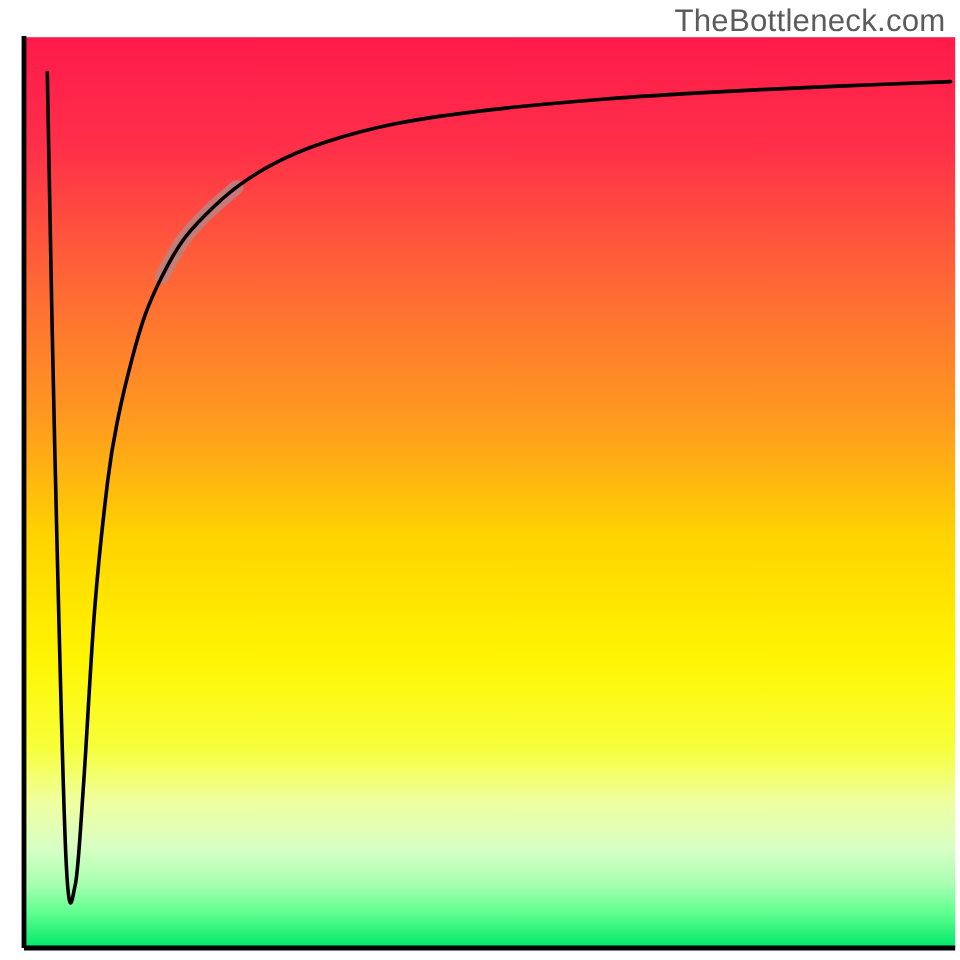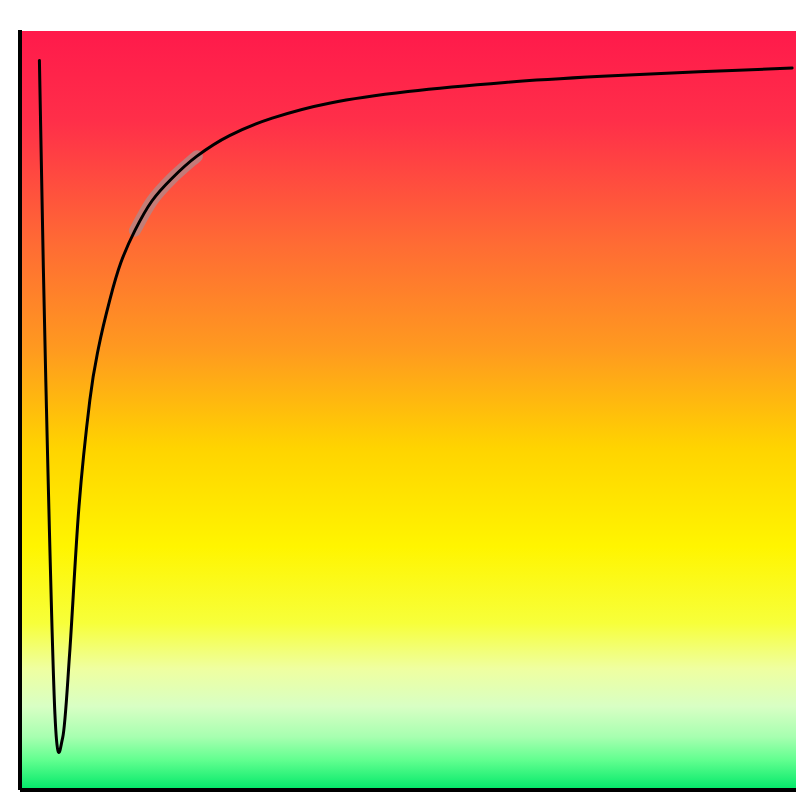--- a/index.html
+++ b/index.html
@@ -47,20 +47,21 @@
   }
   .axis {
     stroke: #000000;
     stroke-width: 4;
   }
 </style>
 </head>
 <body>
 <div class="wrap">
 
+  <div class="watermark">TheBottleneck.com</div>
 
   <svg class="chart" width="800" height="800" viewBox="0 0 800 800">
     <defs>
       <linearGradient id="bgGrad" x1="0" y1="0" x2="0" y2="1">
         <stop offset="0%" stop-color="#ff1a4b"></stop>
         <stop offset="12%" stop-color="#ff2f49"></stop>
         <stop offset="28%" stop-color="#ff6b34"></stop>
         <stop offset="42%" stop-color="#ff9a1f"></stop>
         <stop offset="55%" stop-color="#ffd400"></stop>
         <stop offset="68%" stop-color="#fff500"></stop>

